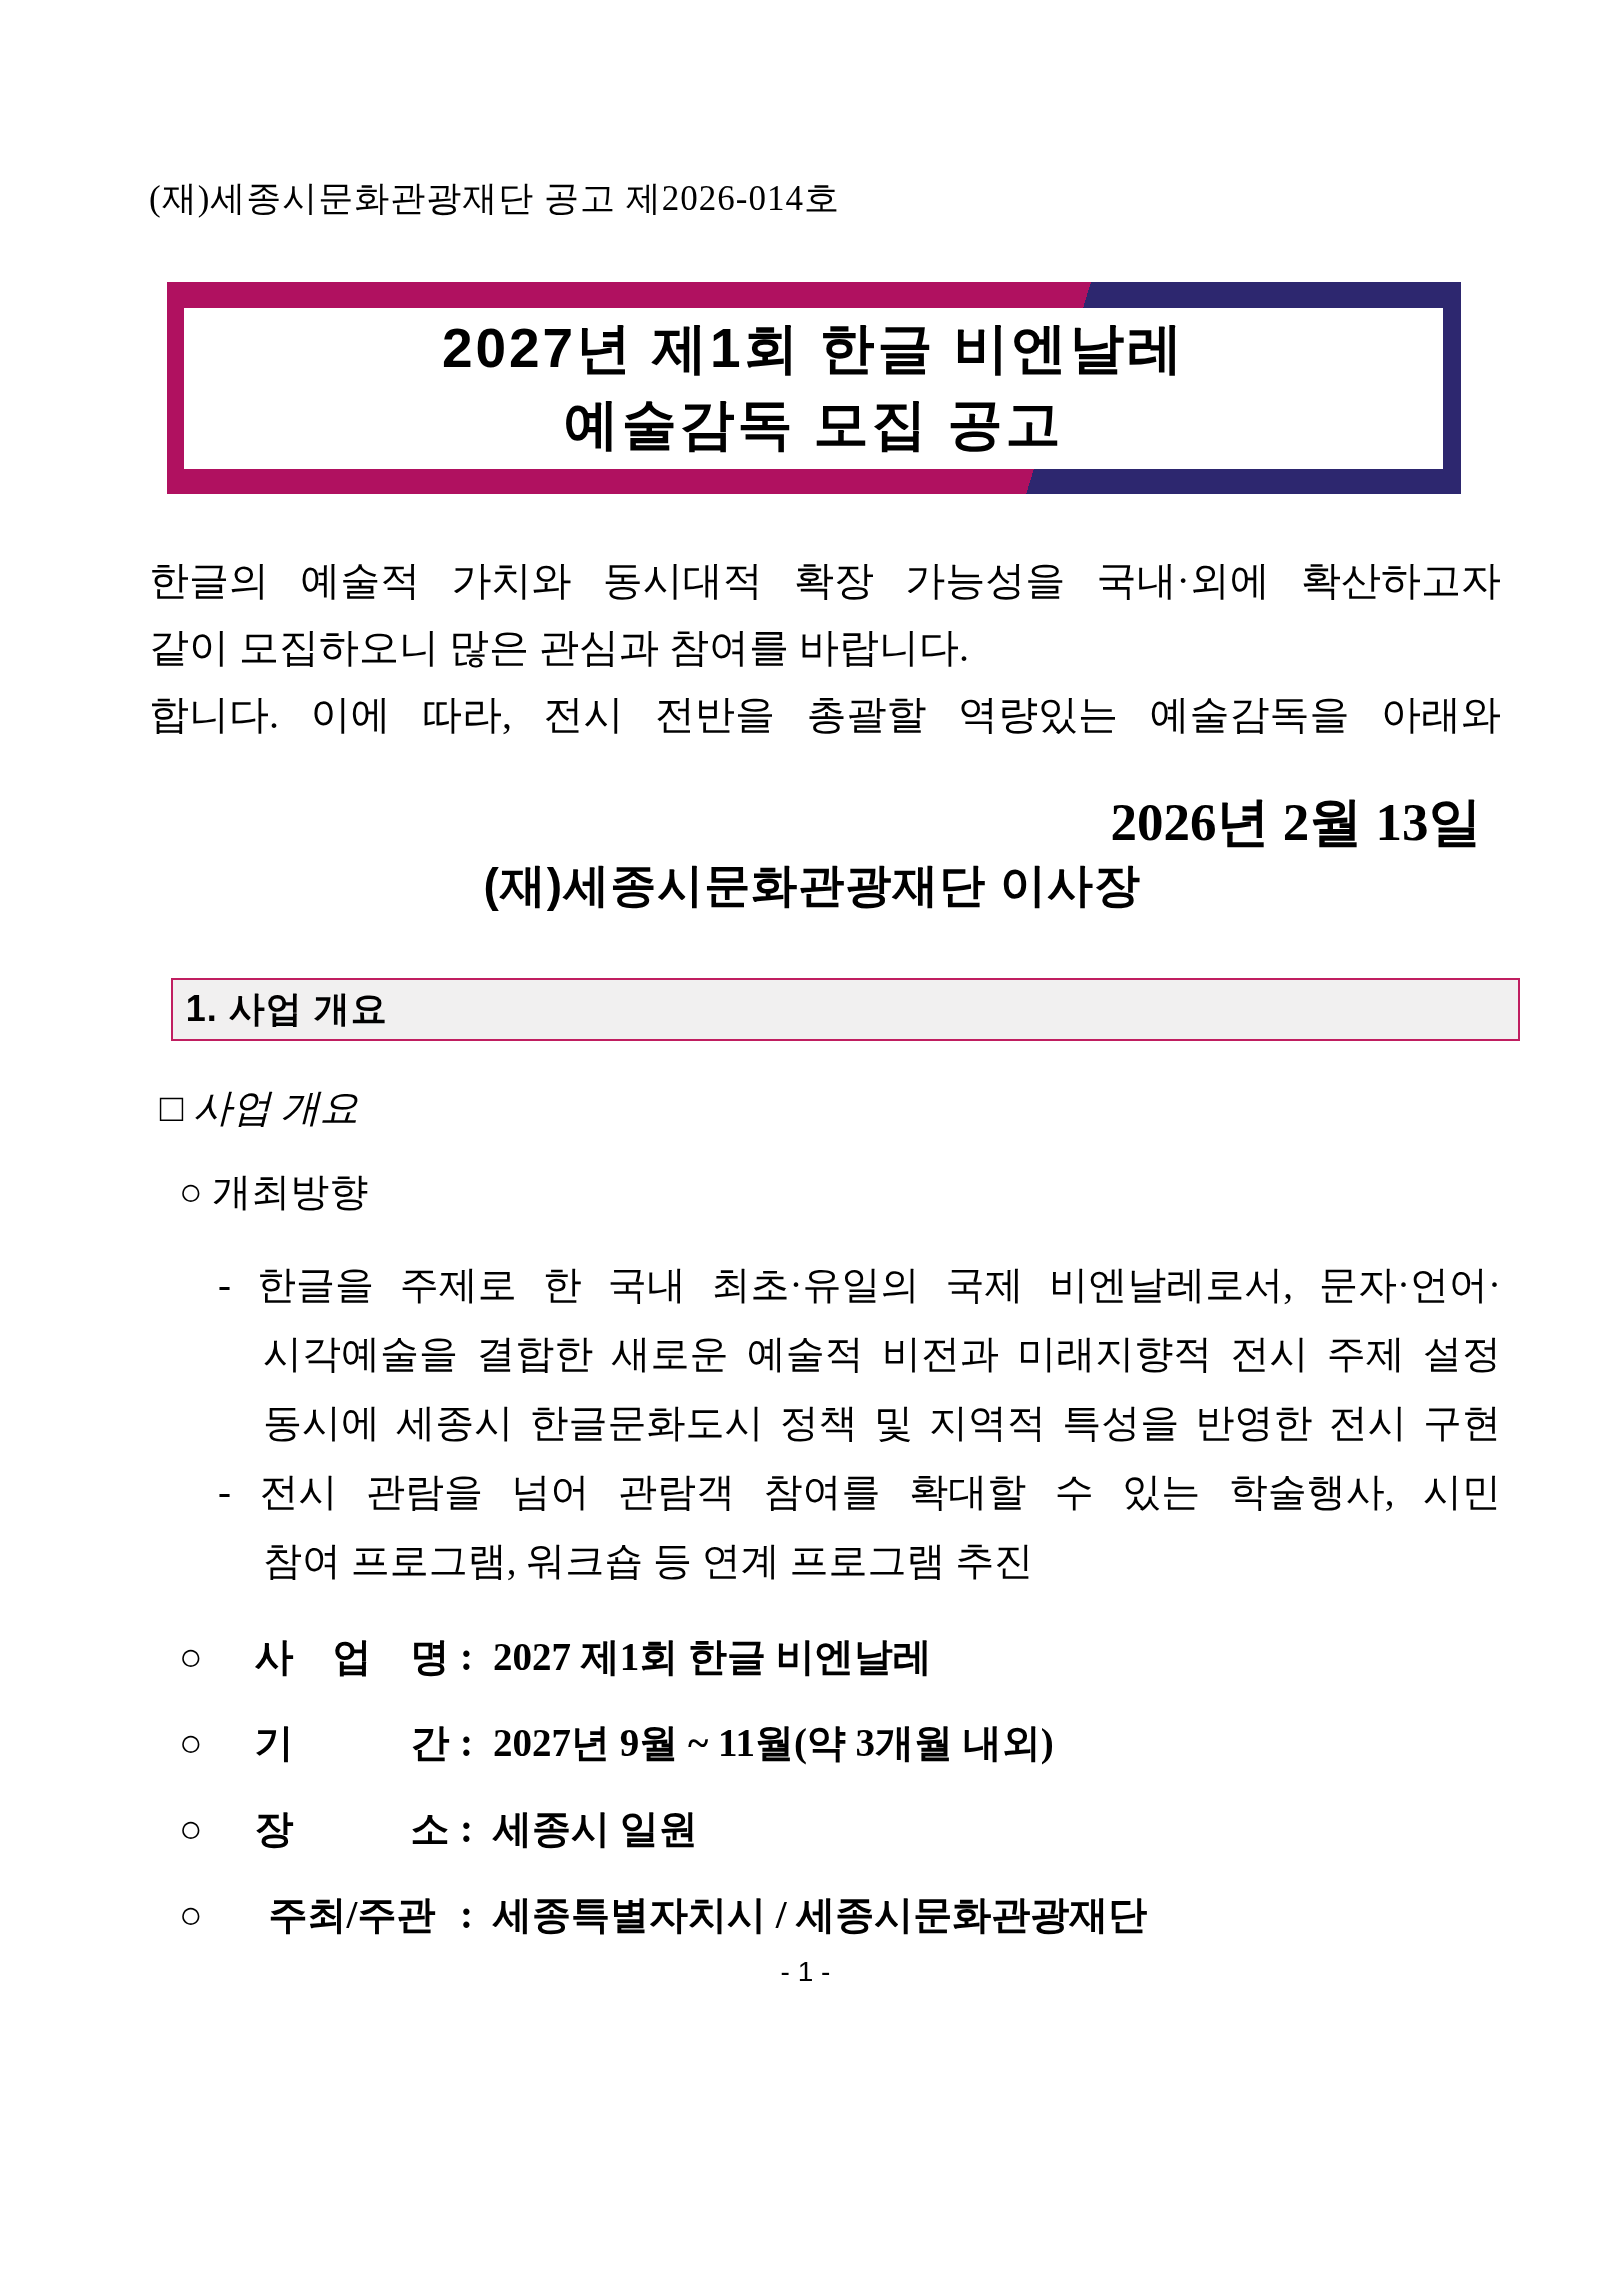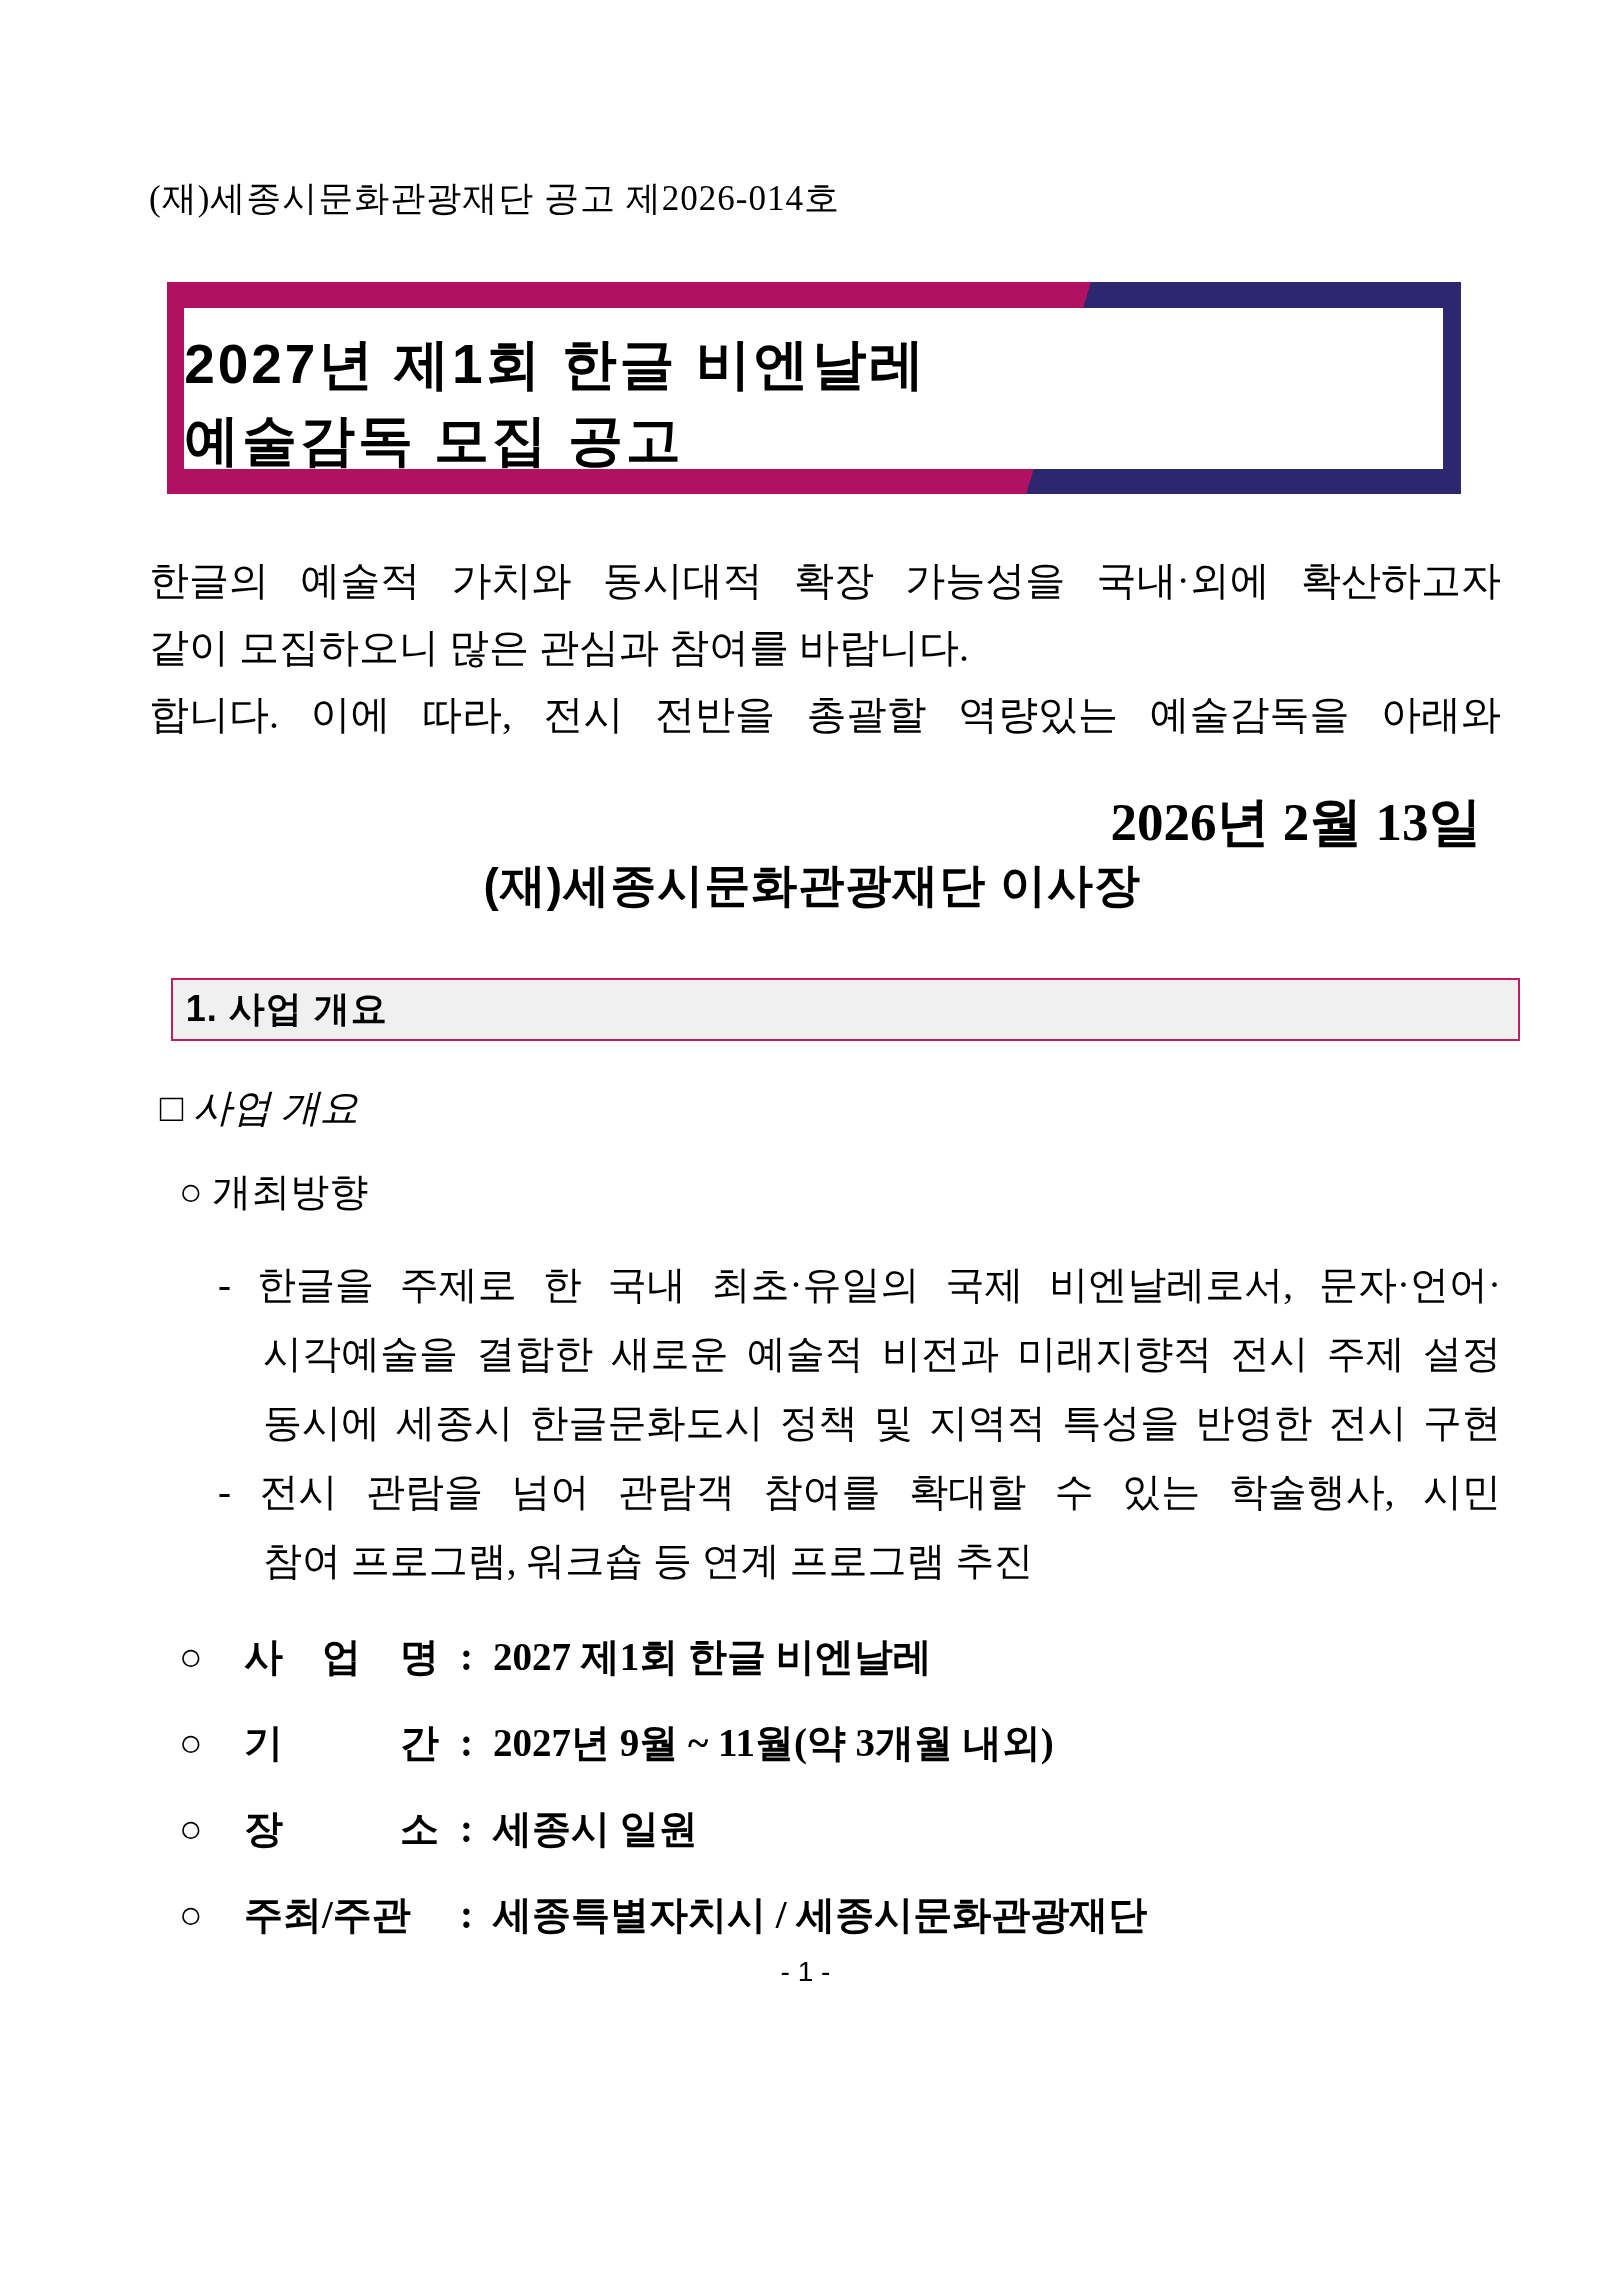--- a/index.html
+++ b/index.html
@@ -19,21 +19,21 @@
   .title-frame {
     margin:61px 0 0 17.6px;
     width:1294px; height:212px;
     padding:25.5px 17.6px;
     background:linear-gradient(107deg,
       var(--magenta,#B01160) 0%, var(--magenta,#B01160) 68%,
       var(--navy,#2D276F) 68%, var(--navy,#2D276F) 100%);
   }
   .title-inner {
     background:#fff; width:100%; height:100%;
-    text-align:left; padding-top:18px;
+    text-align:center; padding-top:2px;
   }
   .title-inner div {
     font-family:"Liberation Sans","DejaVu Sans",sans-serif;
     font-weight:bold; font-size:55px; line-height:76px; letter-spacing:2.9px;
   }
 
   
   .intro { margin-top:53px; }
   .intro .jline {
     font-size:40px; line-height:67px;
@@ -69,21 +69,21 @@
   .dash-l2 {
     padding-left:114px; font-size:39px; line-height:69px;
     text-align:justify; text-align-last:justify;
   }
   .dash-l2.left { text-align-last:left; }
 
   
   .fields { margin-top:19.6px; }
   .field { padding-left:30px; font-size:39px; line-height:49px; margin-top:37px; font-weight:bold; }
   .field .bullet { display:inline-block; width:65px; font-weight:normal; }
-  .field .flabel { display:inline-block; width:216px; white-space:pre; }
+  .field .flabel { display:inline-block; width:216px; white-space:pre;text-align:center; }
   .field .colon  { display:inline-block; width:33px; }
   .field .fnote  {
     font-family:"Liberation Sans","DejaVu Sans",sans-serif;
     font-weight:normal; font-size:32px; margin-left:35px;
   }
 
   
   .page-footer { margin-top:15.7px; text-align:center; font-size:28px; line-height:35px;
                  font-family:"Liberation Sans","DejaVu Sans",sans-serif; margin-right:39px; }
 </style>

